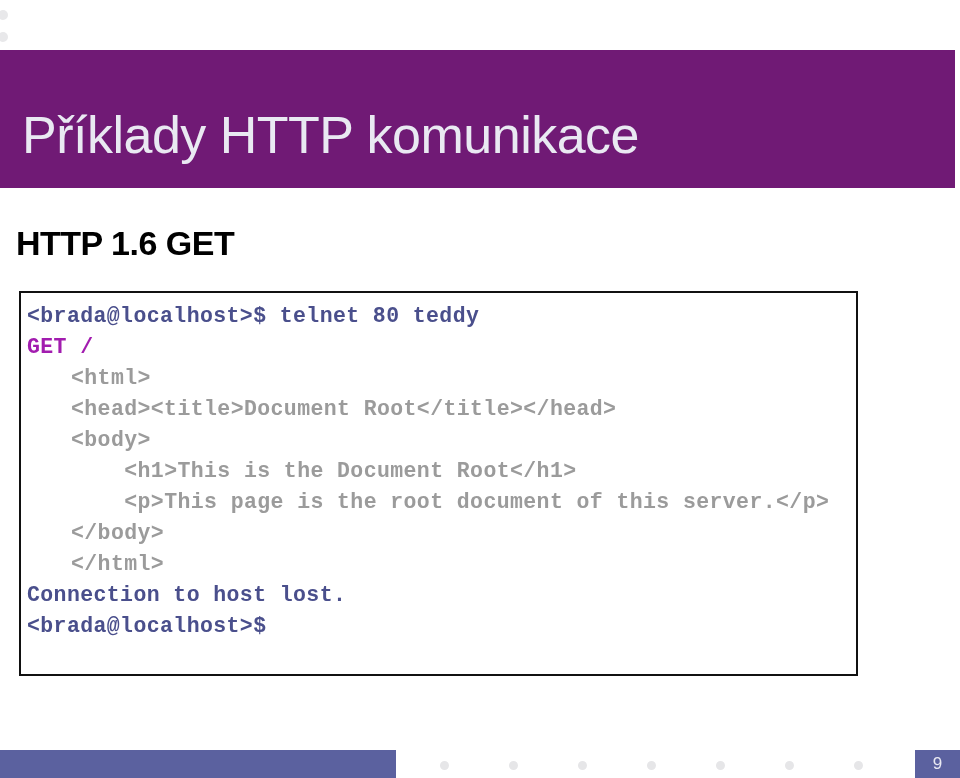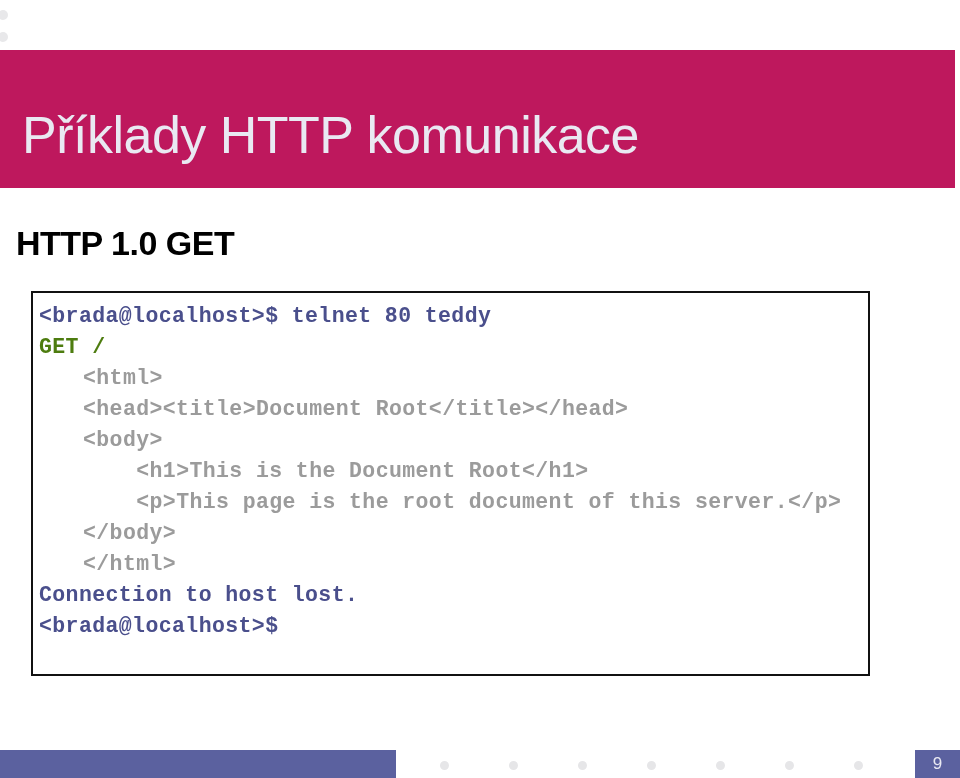--- a/index.html
+++ b/index.html
@@ -27,21 +27,21 @@
   .edge-dot.d2 { left: -2px; top: 32px; }
   .edge-dot.d3 { left: -2px; top: 54px; }
 
   
   .title-banner {
     position: absolute;
     left: 0;
     top: 50px;
     width: 955px;
     height: 138px;
-    background: #be185d;
+    background: #701a75;
     box-sizing: border-box;
   }
   .title-banner .title-text {
     position: absolute;
     left: 22px;
     bottom: 27px;
     color: #e9e9f2;
     font-size: 52px;
     font-weight: 400;
     letter-spacing: -0.5px;
@@ -58,42 +58,42 @@
     font-weight: bold;
     color: #000000;
     letter-spacing: -0.5px;
     line-height: 1.15;
     white-space: nowrap;
   }
 
   
   .code-box {
     position: absolute;
-    left: 31px;
+    left: 19px;
     top: 291px;
     width: 839px;
     height: 385px;
     border: 2px solid #111111;
     box-sizing: border-box;
     background: #ffffff;
     padding: 8px 8px 0 6px;
     overflow: hidden;
   }
   .code-lines {
     font-family: "Liberation Mono", "DejaVu Sans Mono", monospace;
     font-size: 21.5px;
     font-weight: bold;
     line-height: 31px;
     white-space: pre-wrap;
     word-break: normal;
     letter-spacing: 0.4px;
   }
   .code-line { display: block; }
   .c-prompt { color: #4a4f8c; }
-  .c-request { color: #4d7c0f; }
+  .c-request { color: #a21caf; }
   .c-output  { color: #9b9b9b; margin-left: 44px; }
 
   
   .footer-bar {
     position: absolute;
     left: 0;
     top: 750px;
     width: 396px;
     height: 28px;
     background: #5b619f;
@@ -132,21 +132,21 @@
 <body>
 
 <div class="edge-dot d1"></div>
 <div class="edge-dot d2"></div>
 <div class="edge-dot d3"></div>
 
 <div class="title-banner">
   <div class="title-text">Příklady HTTP komunikace</div>
 </div>
 
-<div class="section-heading">HTTP 1.0 GET</div>
+<div class="section-heading">HTTP 1.6 GET</div>
 
 <div class="code-box">
   <div class="code-lines" id="terminal-lines"><span class="code-line c-prompt">&lt;brada@localhost&gt;$ telnet 80 teddy</span><span class="code-line c-request">GET /</span><span class="code-line c-output">&lt;html&gt;</span><span class="code-line c-output">&lt;head&gt;&lt;title&gt;Document Root&lt;/title&gt;&lt;/head&gt;</span><span class="code-line c-output">&lt;body&gt;</span><span class="code-line c-output">    &lt;h1&gt;This is the Document Root&lt;/h1&gt;</span><span class="code-line c-output">    &lt;p&gt;This page is the root document of this server.&lt;/p&gt;</span><span class="code-line c-output">&lt;/body&gt;</span><span class="code-line c-output">&lt;/html&gt;</span><span class="code-line c-prompt">Connection to host lost.</span><span class="code-line c-prompt">&lt;brada@localhost&gt;$</span></div>
 </div>
 
 <div class="footer-bar"></div>
 <div class="footer-dots" id="footer-dots">
     <div class="footer-dot" style="left: 440px;"></div>
     <div class="footer-dot" style="left: 509px;"></div>
     <div class="footer-dot" style="left: 578px;"></div>

